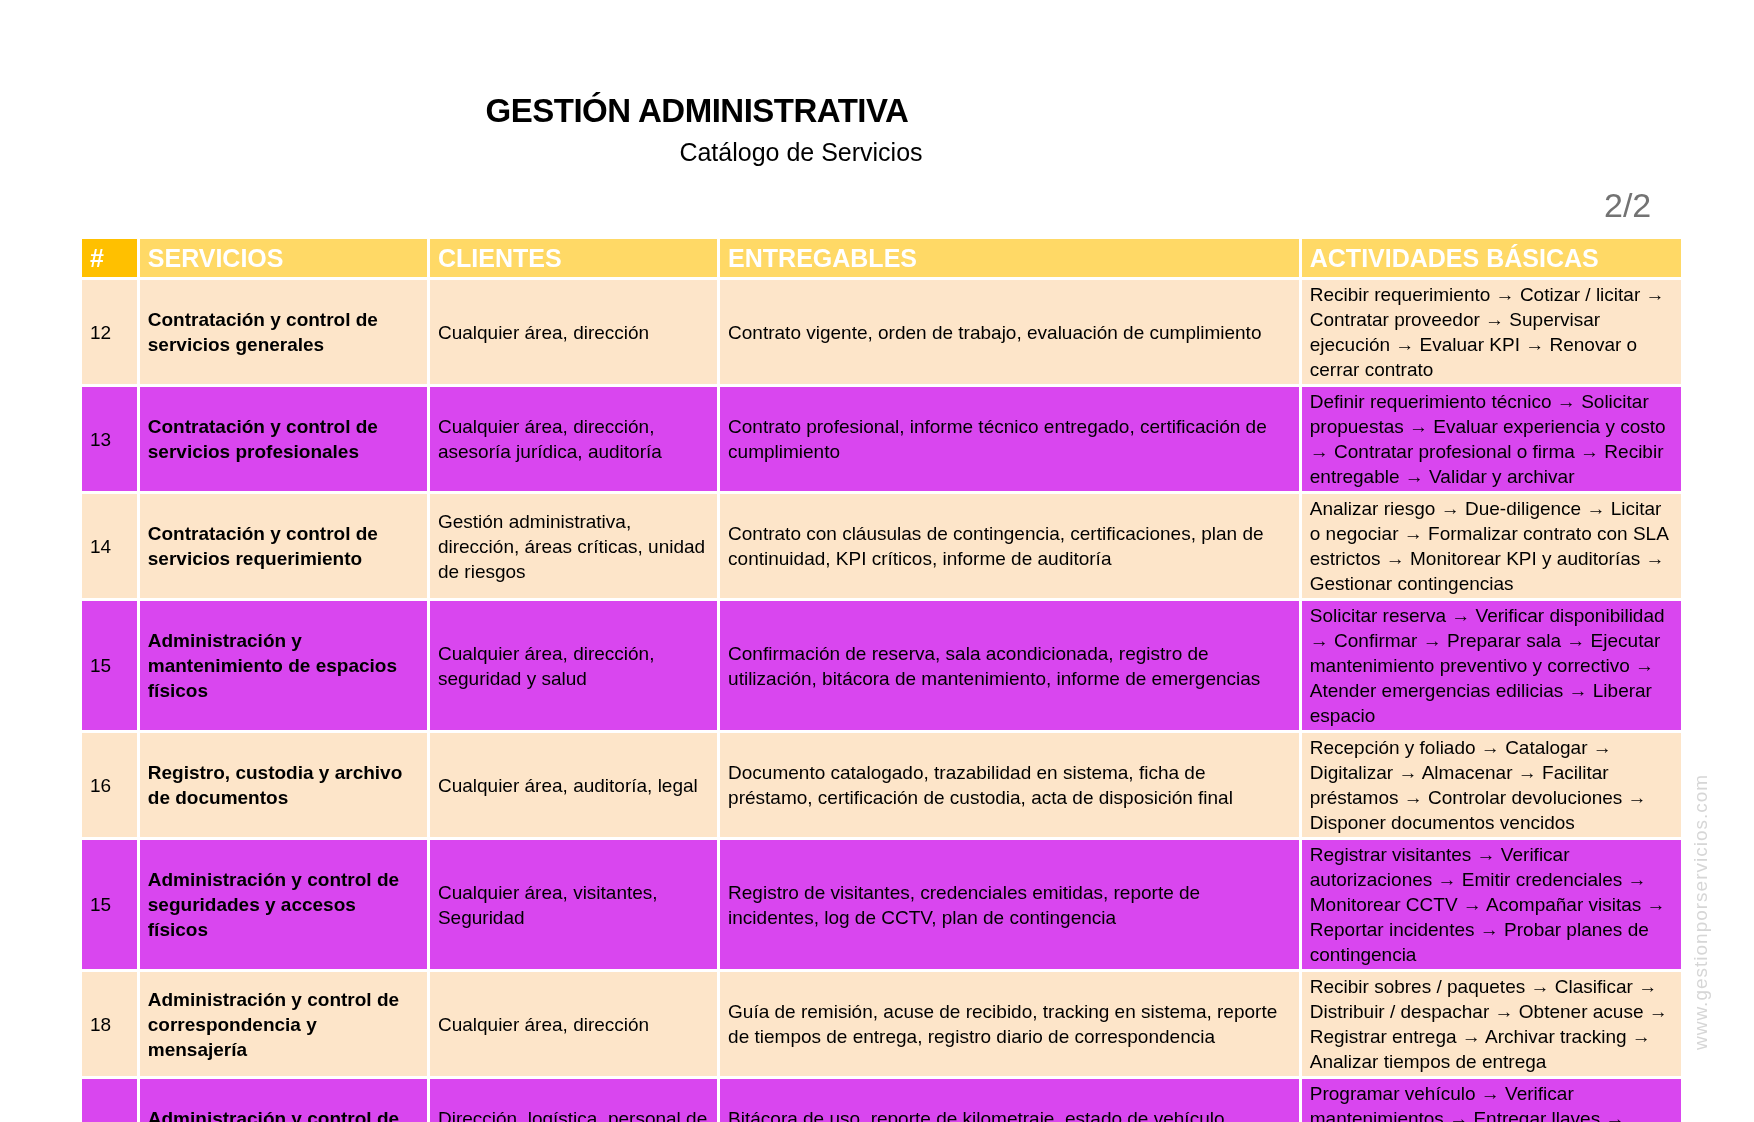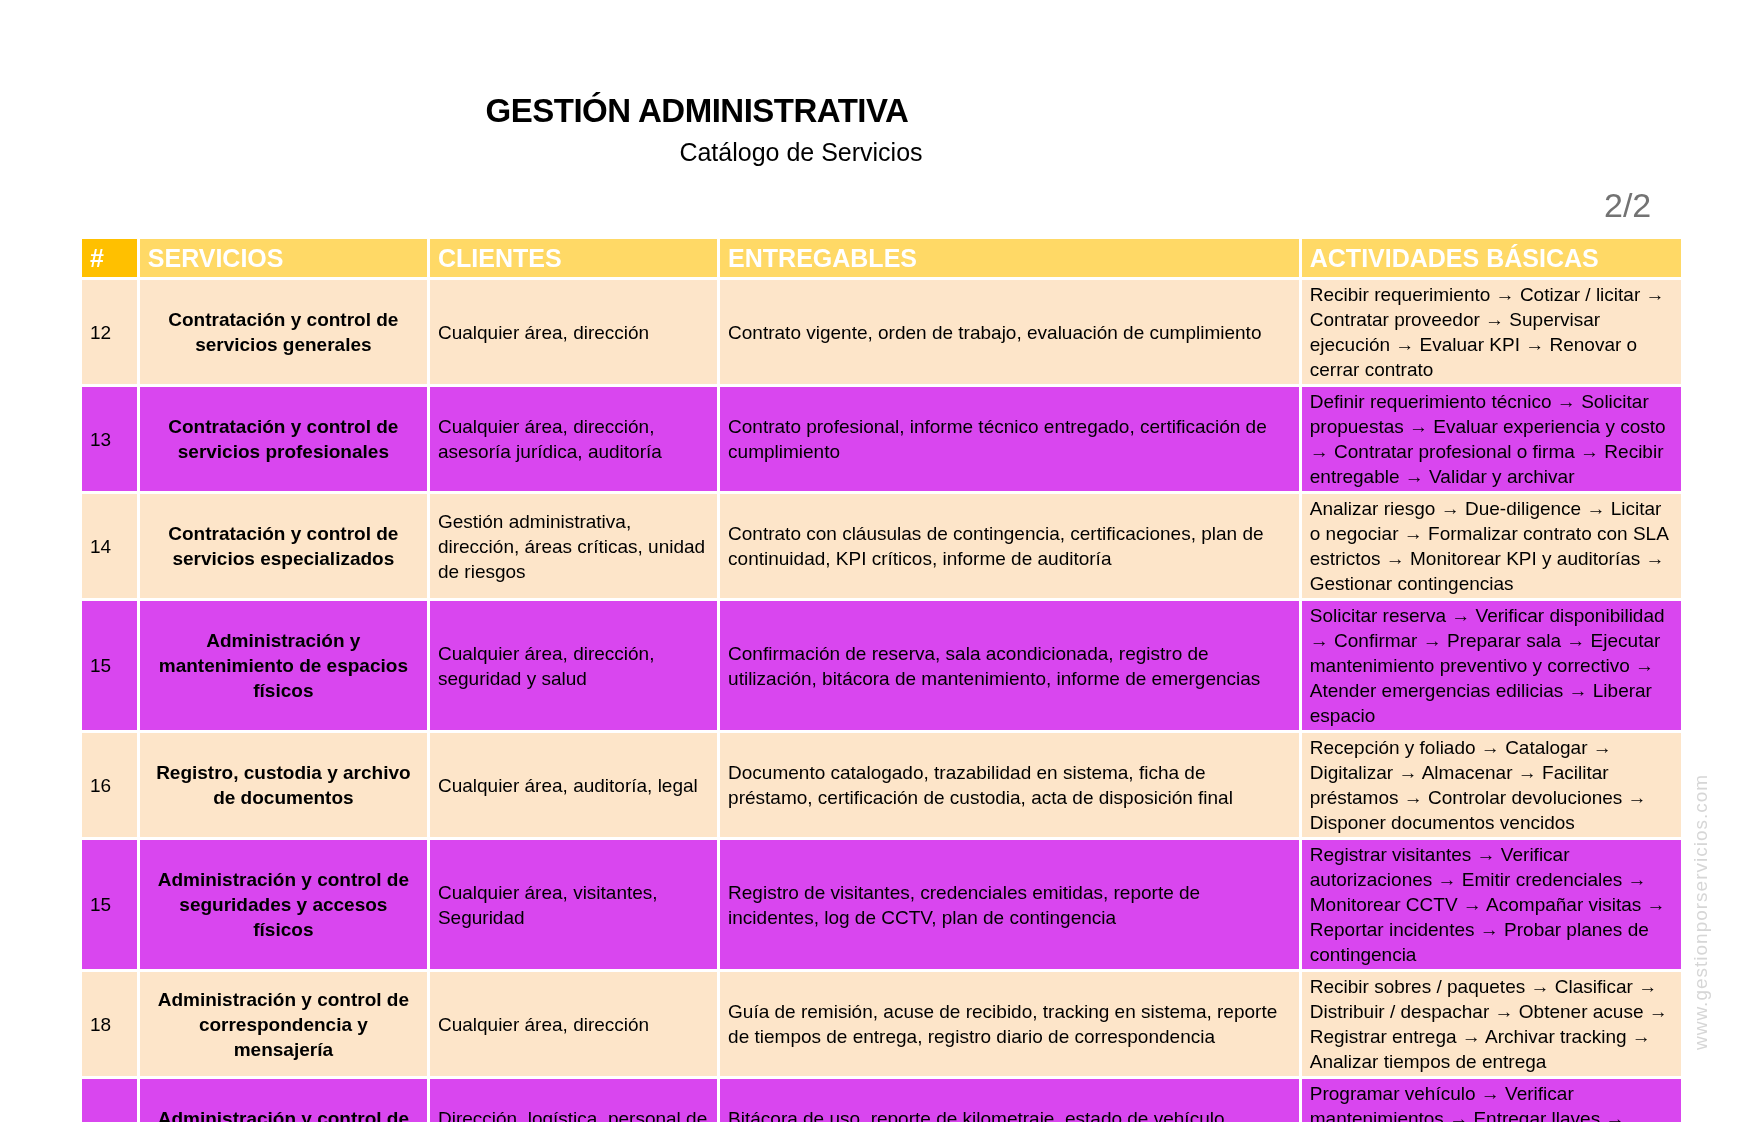--- a/index.html
+++ b/index.html
@@ -15,21 +15,21 @@
                  white-space: nowrap; }
     table.catalog { position: absolute; left: 79px; top: 236px; border-collapse: separate;
                     border-spacing: 3px; width: 1605px; table-layout: fixed; }
     table.catalog th { background: #FFD966; color: #ffffff; text-align: left; font-weight: bold;
                        font-size: 25px; height: 38px; padding: 0 8px; vertical-align: middle; }
     table.catalog th.num { background: #FFC000; }
     table.catalog td { padding: 2px 8px; vertical-align: middle; font-size: 19px; line-height: 25px; }
     tr.odd td { background: #FDE5C9; }
     tr.even td { background: #d946ef; }
     td.num { font-size: 19px; }
-    td.servicio { font-weight: bold; text-align: center; }
+    td.servicio { font-weight: bold; }
     td.actividades { font-size: 11px; line-height: 15px; }
   </style>
 </head>
 <body>
 
 <div class="title">GESTIÓN ADMINISTRATIVA</div>
 <div class="subtitle">Catálogo de Servicios</div>
 <div class="page-num">2/2</div>
 <div class="watermark">www.gestionporservicios.com</div>
 
@@ -60,21 +60,21 @@
     </tr>
     <tr class="even" style="height:60px">
       <td class="num">13</td>
       <td class="servicio">Contratación y control de servicios profesionales</td>
       <td>Cualquier área, dirección, asesoría jurídica, auditoría</td>
       <td>Contrato profesional, informe técnico entregado, certificación de cumplimiento</td>
       <td class="actividades">Definir requerimiento técnico → Solicitar propuestas → Evaluar experiencia y costo → Contratar profesional o firma → Recibir entregable → Validar y archivar</td>
     </tr>
     <tr class="odd" style="height:78px">
       <td class="num">14</td>
-      <td class="servicio">Contratación y control de servicios especializados</td>
+      <td class="servicio">Contratación y control de servicios requerimiento</td>
       <td>Gestión administrativa, dirección, áreas críticas, unidad de riesgos</td>
       <td>Contrato con cláusulas de contingencia, certificaciones, plan de continuidad, KPI críticos, informe de auditoría</td>
       <td class="actividades">Analizar riesgo → Due-diligence → Licitar o negociar → Formalizar contrato con SLA estrictos → Monitorear KPI y auditorías → Gestionar contingencias</td>
     </tr>
     <tr class="even" style="height:80px">
       <td class="num">15</td>
       <td class="servicio">Administración y mantenimiento de espacios físicos</td>
       <td>Cualquier área, dirección, seguridad y salud</td>
       <td>Confirmación de reserva,  sala acondicionada, registro de utilización, bitácora de mantenimiento, informe de emergencias</td>
       <td class="actividades">Solicitar reserva → Verificar disponibilidad → Confirmar → Preparar sala → Ejecutar mantenimiento preventivo y correctivo → Atender emergencias edilicias → Liberar espacio</td>

